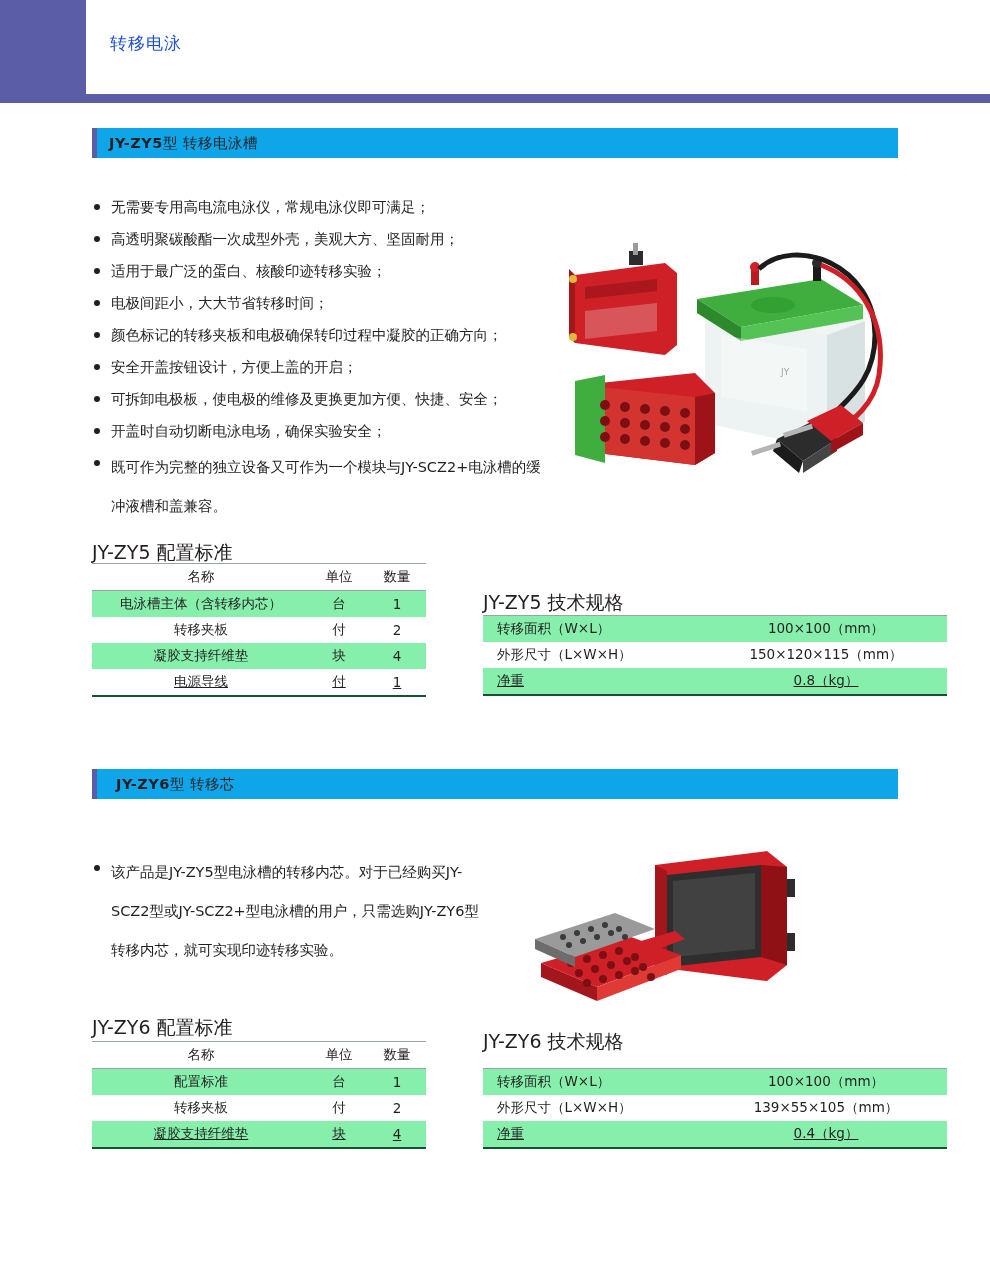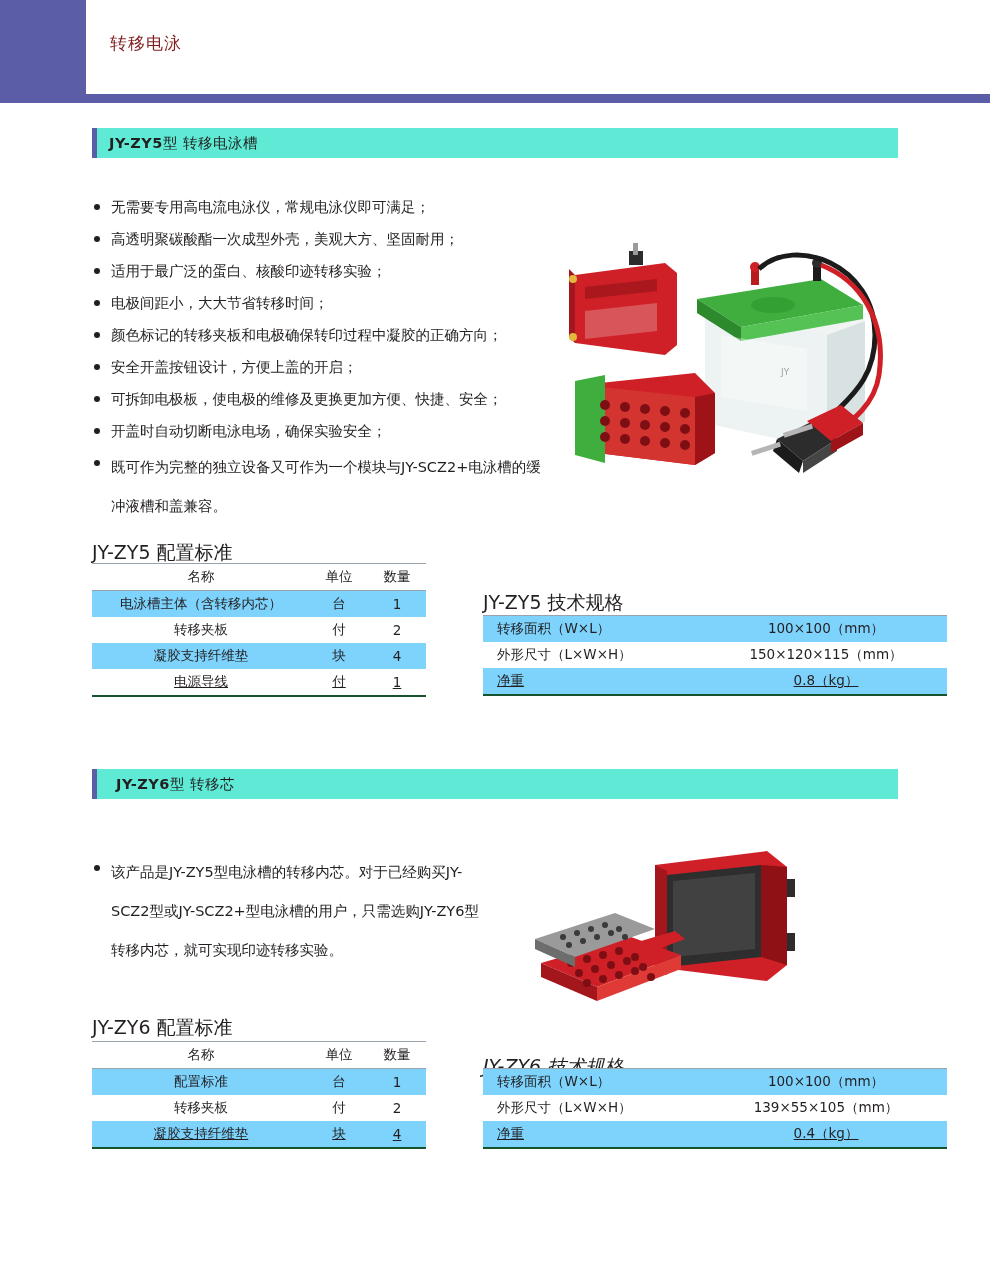--- a/index.html
+++ b/index.html
@@ -39,28 +39,28 @@
     width: 904px;
     height: 9px;
     background: #5b5ea6;
   }
   .header-title {
     position: absolute;
     left: 110px;
     top: 32px;
     font-size: 17px;
     letter-spacing: 1px;
-    color: #7f1d1d;
+    color: #1d4ed8;
   }
 
   
   .section-bar {
     position: absolute;
     height: 30px;
-    background: #5eead4;
+    background: #0ea5e9;
     display: flex;
     align-items: center;
   }
   .section-bar .accent {
     width: 5px;
     height: 30px;
     background: #5b5ea6;
     flex: none;
   }
   .section-bar .bar-text {
@@ -114,21 +114,21 @@
     height: 26px;
     font-weight: normal;
     text-align: center;
     color: #231f20;
   }
   table.spec tr.head td {
     border-bottom: 1px solid #9aa2ad;
     font-size: 13.5px;
   }
   table.spec tr.alt td {
-    background: #7dd3fc;
+    background: #86efac;
   }
   table.spec tr.last td {
     border-bottom: 2px solid #14532d;
     text-decoration: underline;
   }
   .cfg-table .c-name { width: 218px; text-align: center; }
   .cfg-table .c-unit { width: 58px; }
   .cfg-table .c-qty  { width: 58px; }
 
   .tech-table .t-name { width: 208px; text-align: left; padding-left: 14px; }
@@ -381,21 +381,21 @@
     <td class="c-qty">2</td>
   </tr>
   <tr class="alt last">
     <td class="c-name">凝胶支持纤维垫</td>
     <td class="c-unit">块</td>
     <td class="c-qty">4</td>
   </tr>
 </tbody>
   </table>
 
-<div class="table-caption" style="left:483px; top:1054px;font-style:italic;">JY-ZY6 技术规格</div>
+<div class="table-caption" style="left:483px; top:1029px;">JY-ZY6 技术规格</div>
 
 <table class="spec tech-table topline" style="left:483px; top:1068px;">
   <tbody>
       <tr class="alt">
     <td class="t-name">转移面积（W×L）</td>
     <td class="t-val">100×100（mm）</td>
   </tr>
   <tr>
     <td class="t-name">外形尺寸（L×W×H）</td>
     <td class="t-val">139×55×105（mm）</td>

